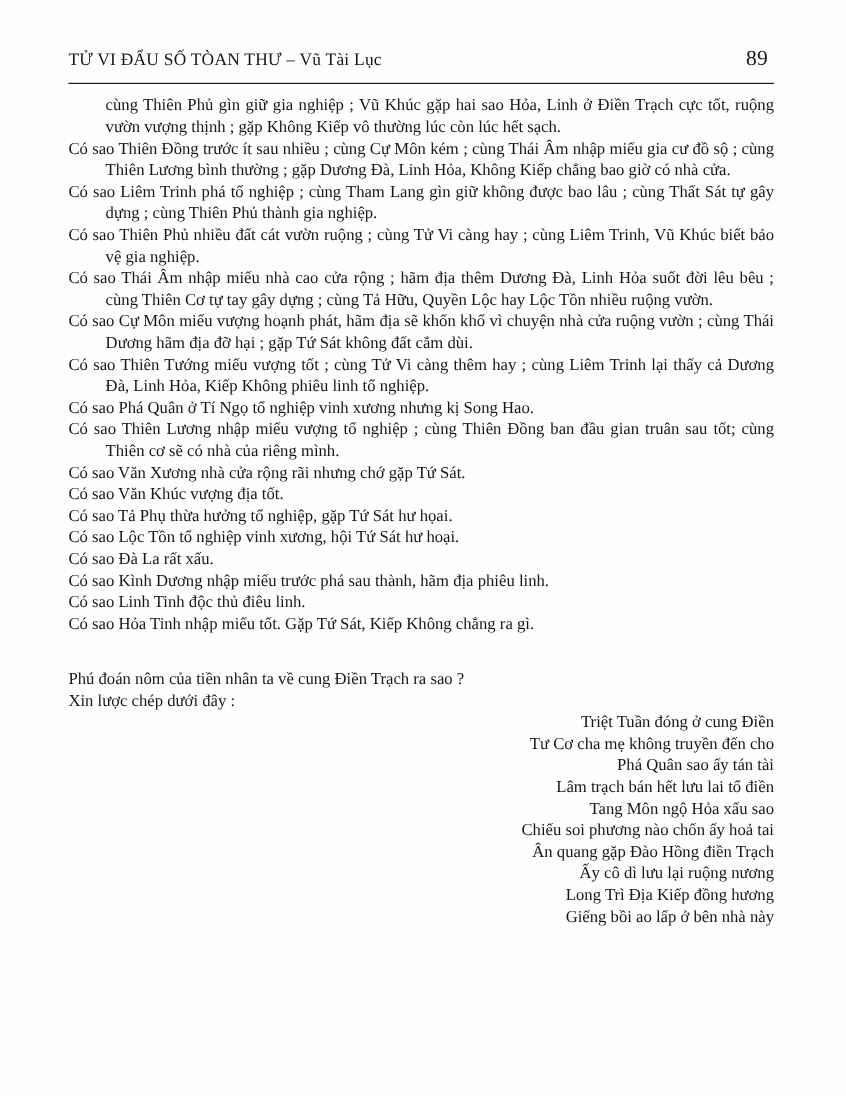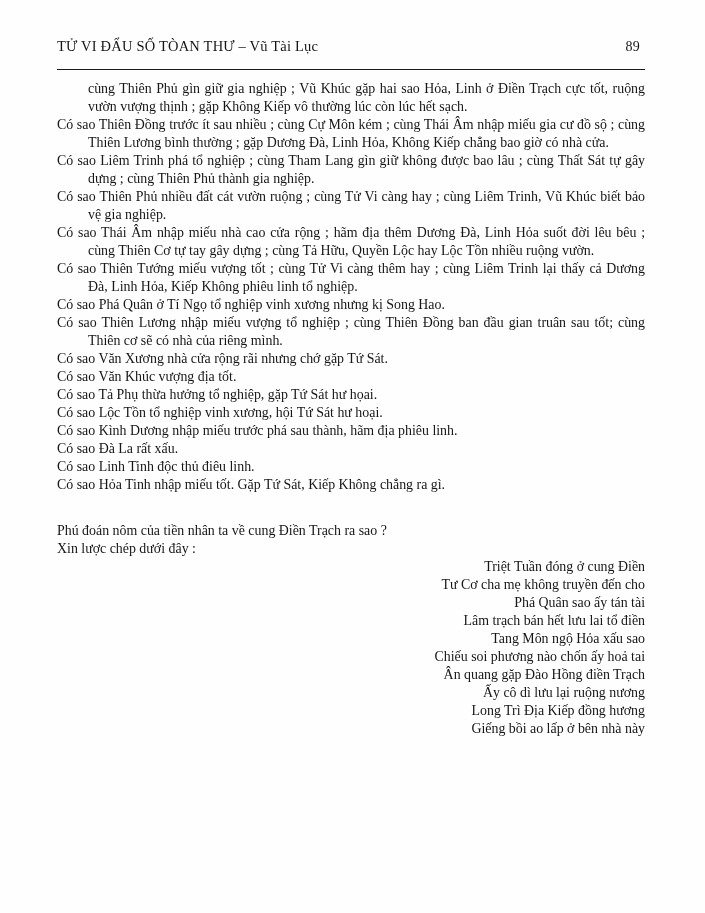--- a/index.html
+++ b/index.html
@@ -23,21 +23,21 @@
     left: 57px;
     top: 38px;
     width: 583px;
     display: flex;
     justify-content: space-between;
     align-items: baseline;
     font-size: 14.5px;
     letter-spacing: 0.2px;
   }
   .header .title { white-space: nowrap; }
-  .header .pagenum { font-size: 14px; }
+  .header .pagenum { font-size: 18px; }
   .rule {
     position: absolute;
     left: 57px;
     top: 69px;
     width: 588px;
     border: 0;
     border-top: 1.8px solid #1c1c1c;
     margin: 0;
   }
   .content {
@@ -84,29 +84,30 @@
 
   <hr class="rule">
 
   <div class="content">
     <div id="entries">
         <div class="continuation">cùng Thiên Phủ gìn giữ gia nghiệp ; Vũ Khúc gặp hai sao Hỏa, Linh ở Điền Trạch cực tốt, ruộng vườn vượng thịnh ; gặp Không Kiếp vô thường lúc còn lúc hết sạch.</div>
         <div class="entry">Có sao Thiên Đồng trước ít sau nhiều ; cùng Cự Môn kém ; cùng Thái Âm nhập miếu gia cư đồ sộ ; cùng Thiên Lương bình thường ; gặp Dương Đà, Linh Hỏa, Không Kiếp chẳng bao giờ có nhà cửa.</div>
         <div class="entry">Có sao Liêm Trinh phá tổ nghiệp ; cùng Tham Lang gìn giữ không được bao lâu ; cùng Thất Sát tự gây dựng ; cùng Thiên Phủ thành gia nghiệp.</div>
         <div class="entry">Có sao Thiên Phủ nhiều đất cát vườn ruộng ; cùng Tử Vi càng hay ; cùng Liêm Trinh, Vũ Khúc biết bảo vệ gia nghiệp.</div>
         <div class="entry">Có sao Thái Âm nhập miếu nhà cao cửa rộng ; hãm địa thêm Dương Đà, Linh Hỏa suốt đời lêu bêu ; cùng Thiên Cơ tự tay gây dựng ; cùng Tả Hữu, Quyền Lộc hay Lộc Tồn nhiều ruộng vườn.</div>
+        <div class="entry">Có sao Cự Môn miếu vượng hoạnh phát, hãm địa sẽ khốn khổ vì chuyện nhà cửa ruộng vườn ; cùng Thái Dương hãm địa đỡ hại ; gặp Tứ Sát không đất cắm dùi.</div>
         <div class="entry">Có sao Thiên Tướng miếu vượng tốt ; cùng Tử Vi càng thêm hay ; cùng Liêm Trinh lại thấy cả Dương Đà, Linh Hỏa, Kiếp Không phiêu linh tổ nghiệp.</div>
         <div class="entry">Có sao Phá Quân ở Tí Ngọ tổ nghiệp vinh xương nhưng kị Song Hao.</div>
         <div class="entry">Có sao Thiên Lương nhập miếu vượng tổ nghiệp ; cùng Thiên Đồng ban đầu gian truân sau tốt; cùng Thiên cơ sẽ có nhà của riêng mình.</div>
         <div class="entry">Có sao Văn Xương nhà cửa rộng rãi nhưng chớ gặp Tứ Sát.</div>
         <div class="entry">Có sao Văn Khúc vượng địa tốt.</div>
         <div class="entry">Có sao Tả Phụ thừa hưởng tổ nghiệp, gặp Tứ Sát hư họai.</div>
         <div class="entry">Có sao Lộc Tồn tổ nghiệp vinh xương, hội Tứ Sát hư hoại.</div>
+        <div class="entry">Có sao Đà La rất xấu.</div>
         <div class="entry">Có sao Kình Dương nhập miếu trước phá sau thành, hãm địa phiêu linh.</div>
-        <div class="entry">Có sao Đà La rất xấu.</div>
         <div class="entry">Có sao Linh Tinh độc thủ điêu linh.</div>
         <div class="entry">Có sao Hỏa Tinh nhập miếu tốt. Gặp Tứ Sát, Kiếp Không chẳng ra gì.</div>
       </div>
 
     <div class="question">Phú đoán nôm của tiền nhân ta về cung Điền Trạch ra sao ?</div>
     <div class="intro">Xin lược chép dưới đây :</div>
 
     <div class="poem" id="poem">
         <div class="poem-line">Triệt Tuần đóng ở cung Điền</div>
         <div class="poem-line">Tư Cơ cha mẹ không truyền đến cho</div>

